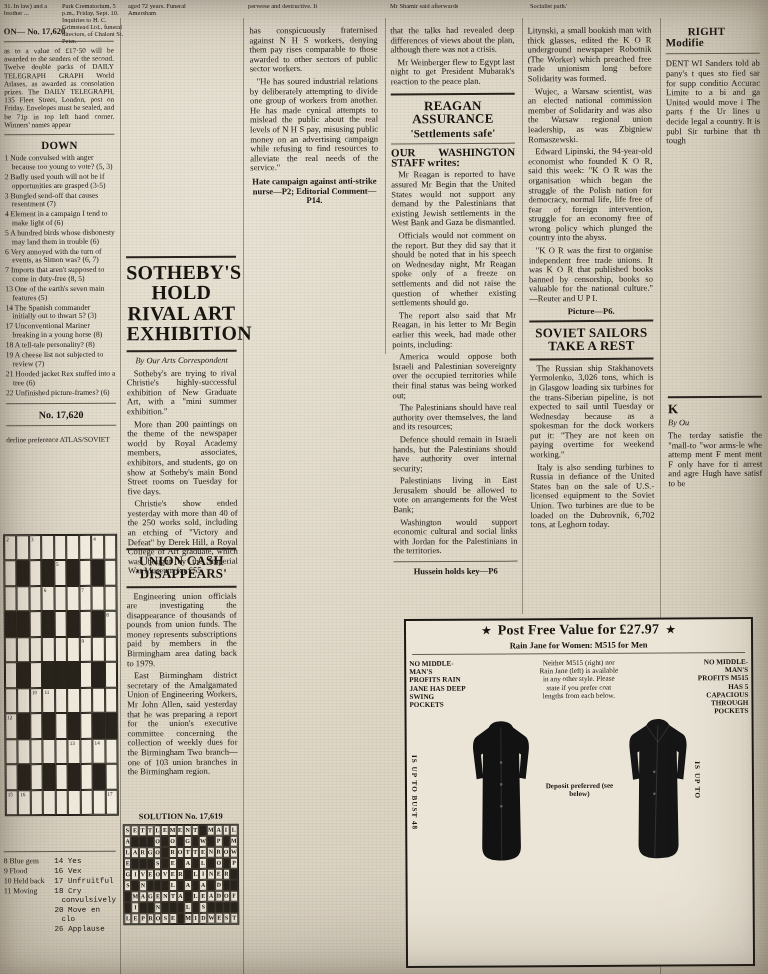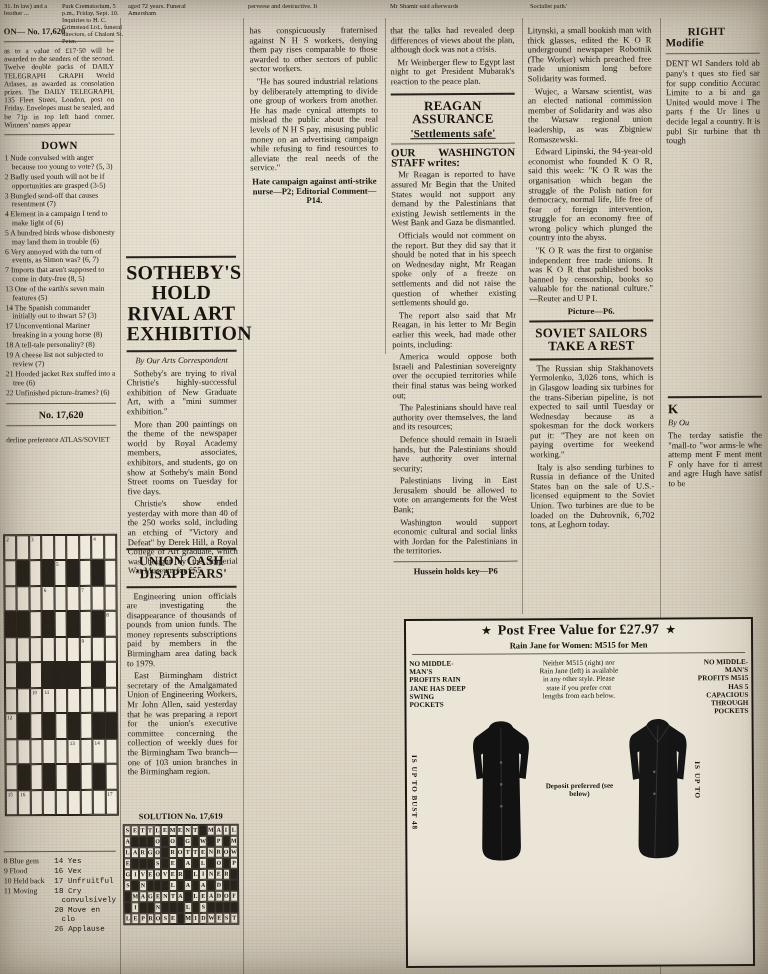--- a/index.html
+++ b/index.html
@@ -427,25 +427,25 @@
       </div>
   </div>
 
   <div class="col colrot" style="left:245px;width:138px;top:22px;">
     <p class="noind">has conspicuously fraternised against N H S workers, denying them pay rises comparable to those awarded to other sectors of public sector workers.</p>
     <p>"He has soured industrial relations by deliberately attempting to divide one group of workers from another. He has made cynical attempts to mislead the public about the real levels of N H S pay, misusing public money on an advertising campaign while refusing to find resources to alleviate the real needs of the service."</p>
     <p class="noind bold center" style="margin-top:4px;">Hate campaign against anti-strike nurse—P2; Editorial Comment—P14.</p>
   </div>
 
   <div class="col colrot" style="left:387px;width:134px;top:22px;">
-    <p class="noind">that the talks had revealed deep differences of views about the plan, although dock was not a crisis.</p>
+    <p class="noind">that the talks had revealed deep differences of views about the plan, although there was not a crisis.</p>
     <p>Mr Weinberger flew to Egypt last night to get President Mubarak's reaction to the peace plan.</p>
     <div class="hr2" style="margin-top:6px;"></div>
     <div class="hd md">REAGAN ASSURANCE</div>
-    <div class="hd sm" style="margin-top:3px;text-decoration:underline;">'Settlements safe'</div>
+    <div class="hd sm" style="margin-top:3px;">'Settlements safe'</div>
     <div class="hr" style="margin:4px 0;"></div>
     <p class="noind kicker">OUR WASHINGTON STAFF writes:</p>
     <p>Mr Reagan is reported to have assured Mr Begin that the United States would not support any demand by the Palestinians that existing Jewish settlements in the West Bank and Gaza be dismantled.</p>
     <p>Officials would not comment on the report. But they did say that it should be noted that in his speech on Wednesday night, Mr Reagan spoke only of a freeze on settlements and did not raise the question of whether existing settlements should go.</p>
     <p>The report also said that Mr Reagan, in his letter to Mr Begin earlier this week, had made other points, including:</p>
     <p>America would oppose both Israeli and Palestinian sovereignty over the occupied territories while their final status was being worked out;</p>
     <p>The Palestinians should have real authority over themselves, the land and its resources;</p>
     <p>Defence should remain in Israeli hands, but the Palestinians should have authority over internal security;</p>
     <p>Palestinians living in East Jerusalem should be allowed to vote on arrangements for the West Bank;</p>
     <p>Washington would support economic cultural and social links with Jordan for the Palestinians in the territories.</p>

